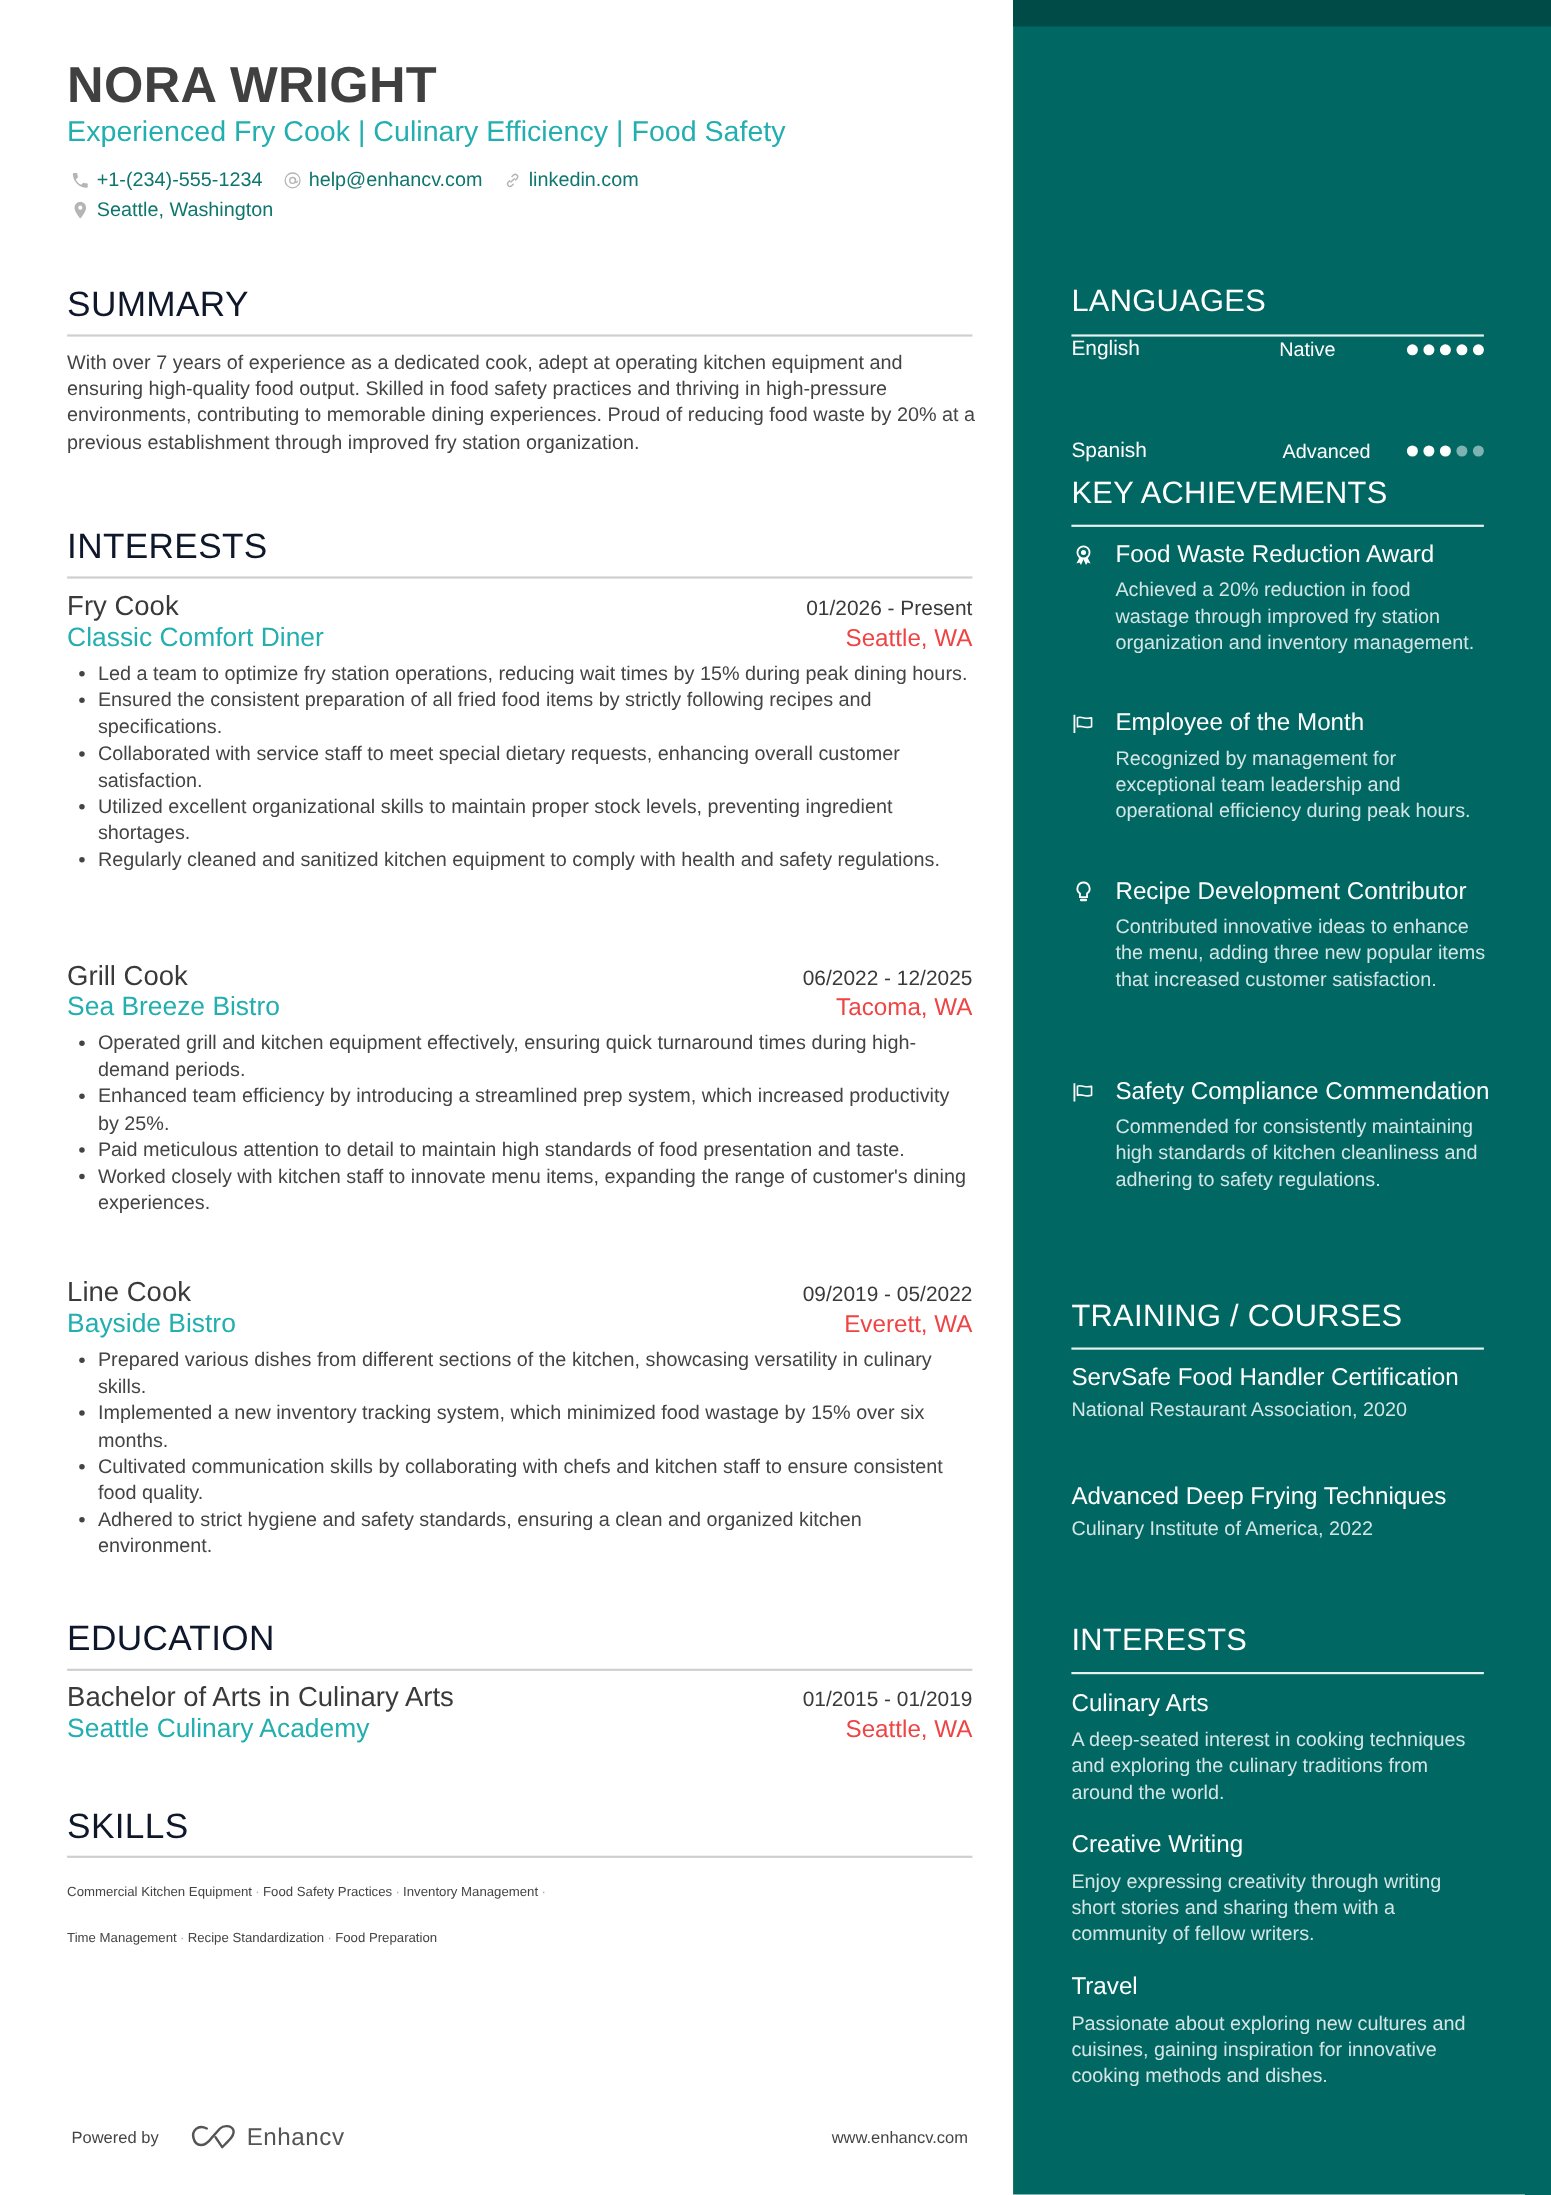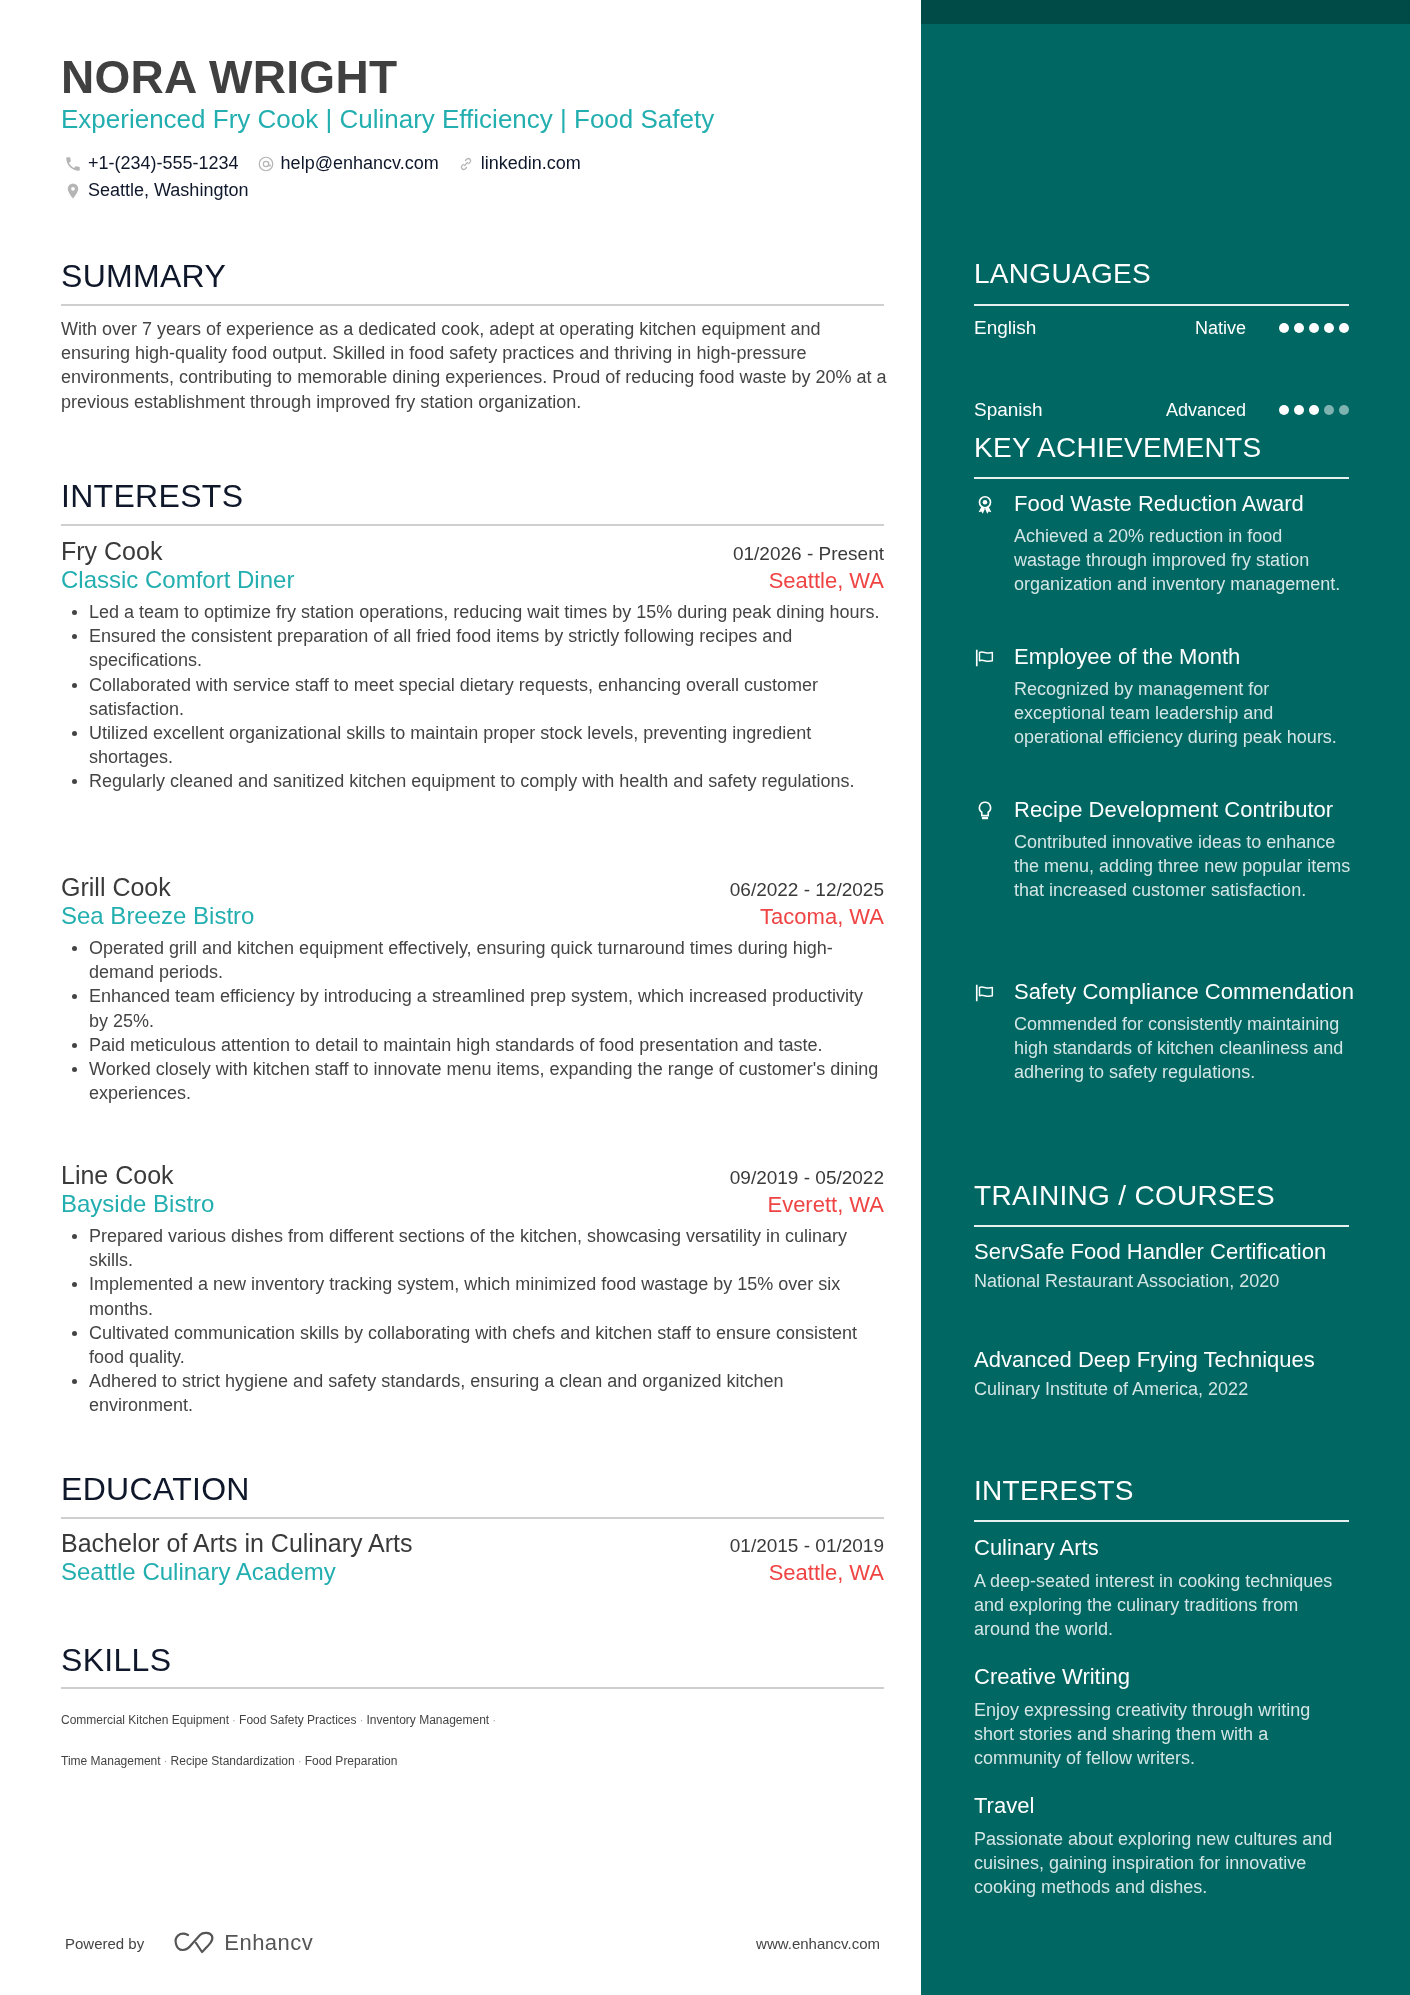--- a/index.html
+++ b/index.html
@@ -6,21 +6,21 @@
   html, body { width: 1410px; height: 1995px; background: #ffffff; }
   body { position: relative; font-family: "Liberation Sans", "DejaVu Sans", sans-serif; color: #3a3a3a; overflow: hidden; }
 
   .left { position: absolute; left: 0; top: 0; width: 958px; height: 1995px; background: #fff; }
   .right { position: absolute; left: 921px; top: 0; width: 489px; height: 1995px; background: #006763; }
   .right .topband { position: absolute; left: 0; top: 0; width: 100%; height: 24px; background: #004b48; }
 
   
   .name { position: absolute; left: 61px; top: 50px; font-size: 46px; font-weight: bold; color: #404040; letter-spacing: 0.3px; }
   .headline { position: absolute; left: 61px; top: 104px; font-size: 26px; color: #23aeb0; white-space: nowrap; }
-  .contact { position: absolute; left: 64px; font-size: 18px; color: #0f172a; display: flex; align-items: center; gap: 18px; white-space: nowrap; }
+  .contact { position: absolute; left: 64px; font-size: 18px; color: #0f766e; display: flex; align-items: center; gap: 18px; white-space: nowrap; }
   .contact .ci { display: flex; align-items: center; gap: 6px; }
   .contact svg { width: 18px; height: 18px; }
 
   
   .sec-title { position: absolute; left: 61px; font-size: 32px; color: #0f172a; letter-spacing: 0.3px; }
   .sec-rule { position: absolute; left: 61px; width: 823px; height: 2px; background: #cfcfcf; }
   .summary { position: absolute; left: 61px; top: 317px; width: 830px; font-size: 18px; line-height: 24.2px; color: #444; }
 
   .job { position: absolute; left: 61px; width: 823px; }
   .job .row1 { display: flex; justify-content: space-between; align-items: baseline; }
@@ -193,21 +193,21 @@
     <span>www.enhancv.com</span>
   </div>
 </div>
 
 <div class="right">
   <div class="topband"></div>
 </div>
 
 <div class="r-title" style="top:258px;">LANGUAGES</div>
 <div class="r-rule" style="top:304px;"></div>
-<div class="lang" style="top:317px;">
+<div class="lang" style="top:307px;gap:32px;">
   <span class="lname">English</span>
   <span class="lvl">Native</span>
   <span class="dots">
     <span class="dot"></span>
     <span class="dot"></span>
     <span class="dot"></span>
     <span class="dot"></span>
     <span class="dot"></span>
   </span>
 </div>

